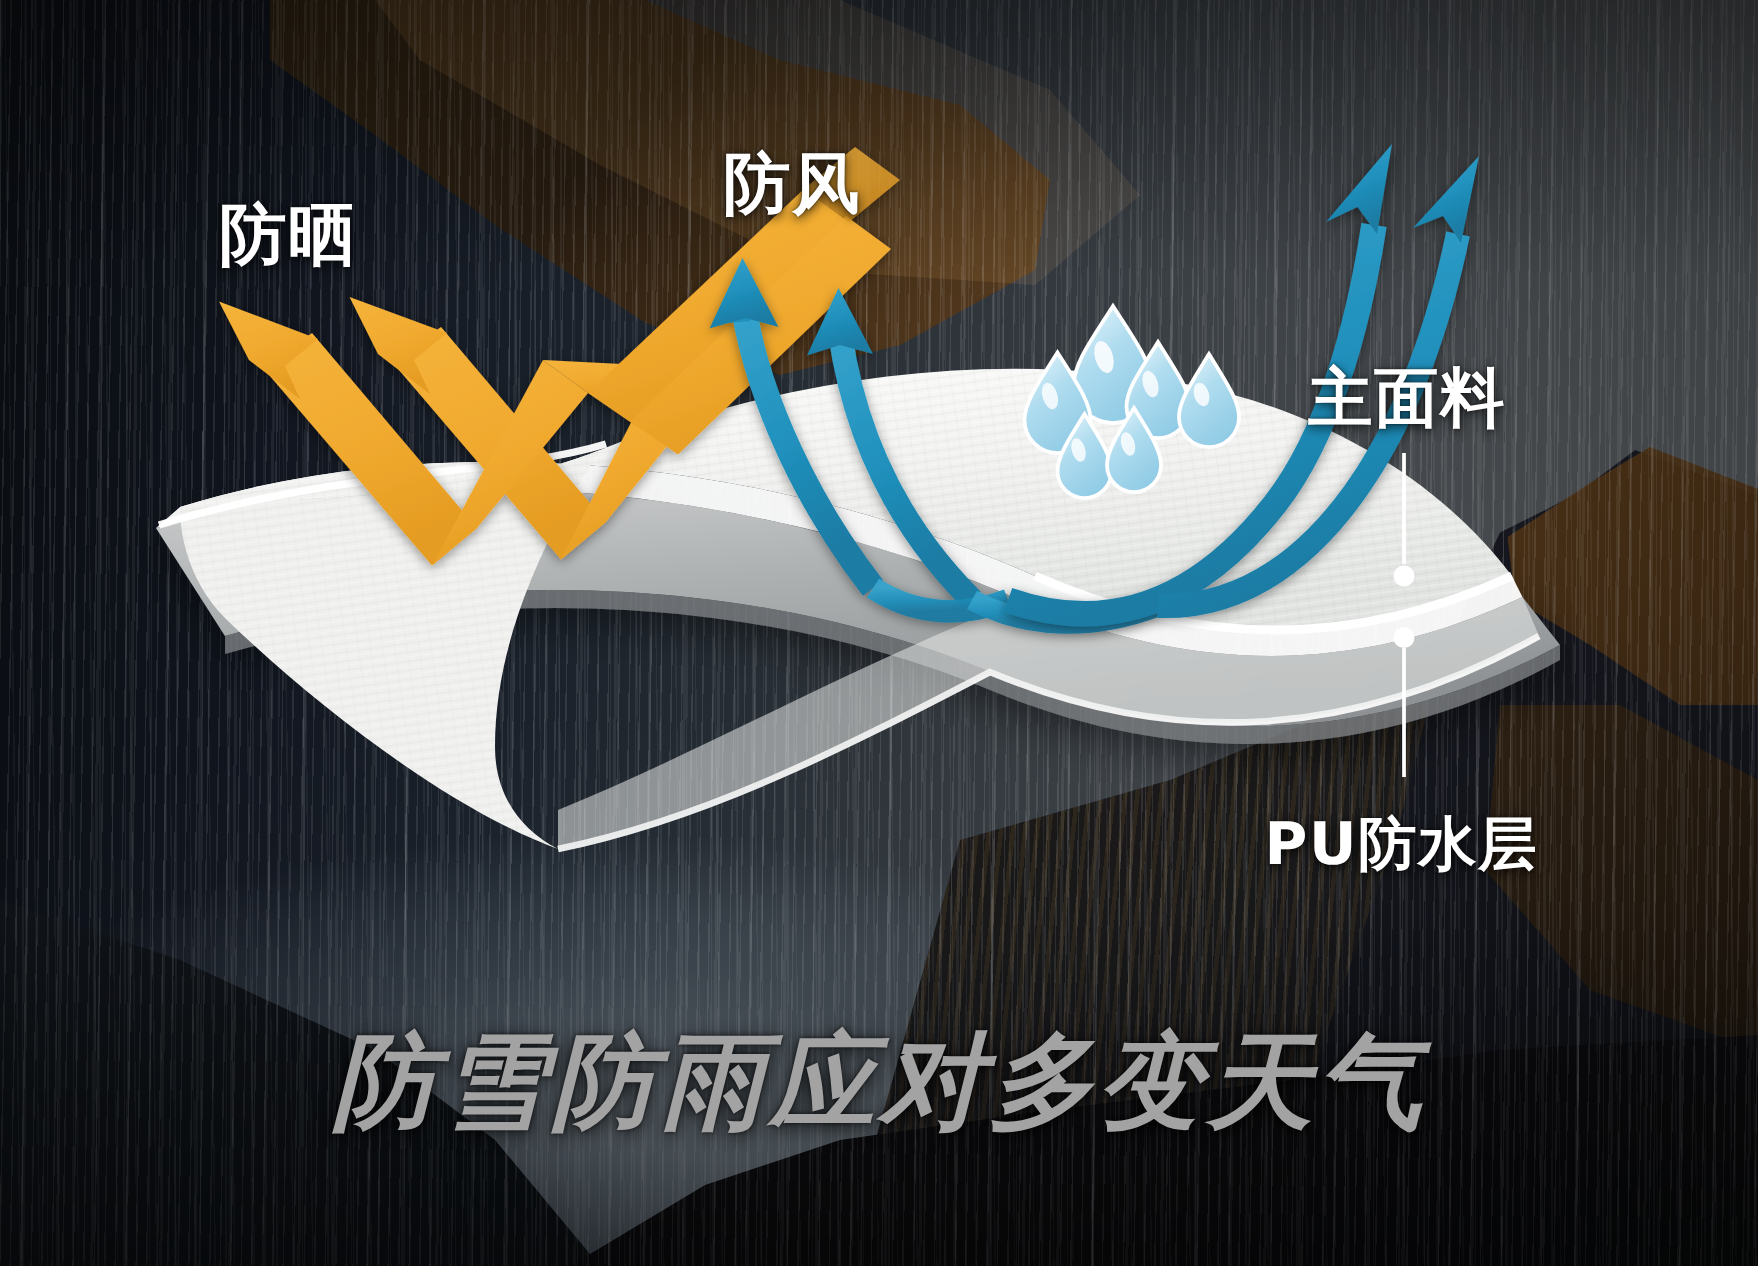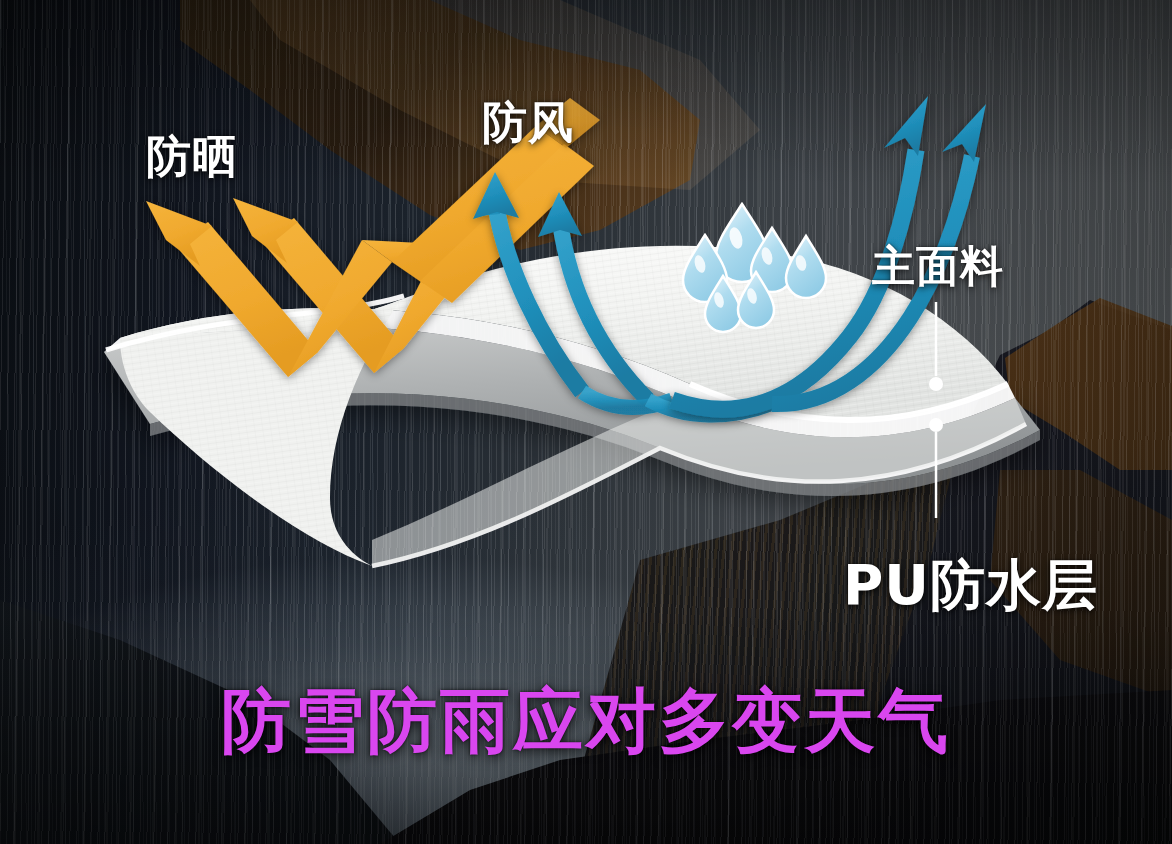--- a/index.html
+++ b/index.html
@@ -118,33 +118,34 @@
     font-weight: 700;
     letter-spacing: 1px;
     white-space: nowrap;
     text-shadow: 0 2px 7px rgba(0,0,0,.75), 0 0 2px rgba(0,0,0,.6);
     line-height: 1;
   }
   .lbl-sun   { left: 146px; top: 134px; font-size: 45px; }
   .lbl-wind  { left: 482px; top: 100px; font-size: 45px; }
   .lbl-rain  { left: 685px; top: 130px; font-size: 45px; }
   .lbl-main  { left: 872px; top: 245px; font-size: 43px; text-align: right; }
-  .lbl-pu    { left: 843px; top: 558px; font-size: 55px; }
+  .lbl-pu    { left: 843px; top: 544px; font-size: 39px; }
 
   .caption {
     position: absolute;
     left: 0; right: 0;
     top: 686px;
     text-align: center;
-    color: #d946ef;
+    color: #a3a3a3;
     font-size: 70px;
     font-weight: 700;
     letter-spacing: 3px;
     line-height: 1;
     text-shadow: 0 3px 12px rgba(0,0,0,.8), 0 0 3px rgba(0,0,0,.7);
+    font-style: italic;
   }
 </style>
 </head>
 <body>
 
 <div id="stage">
 
   <div class="bg-layer bg-sky"></div>
   <div class="bg-layer ridge-a"></div>
   <div class="bg-layer ridge-a2"></div>

